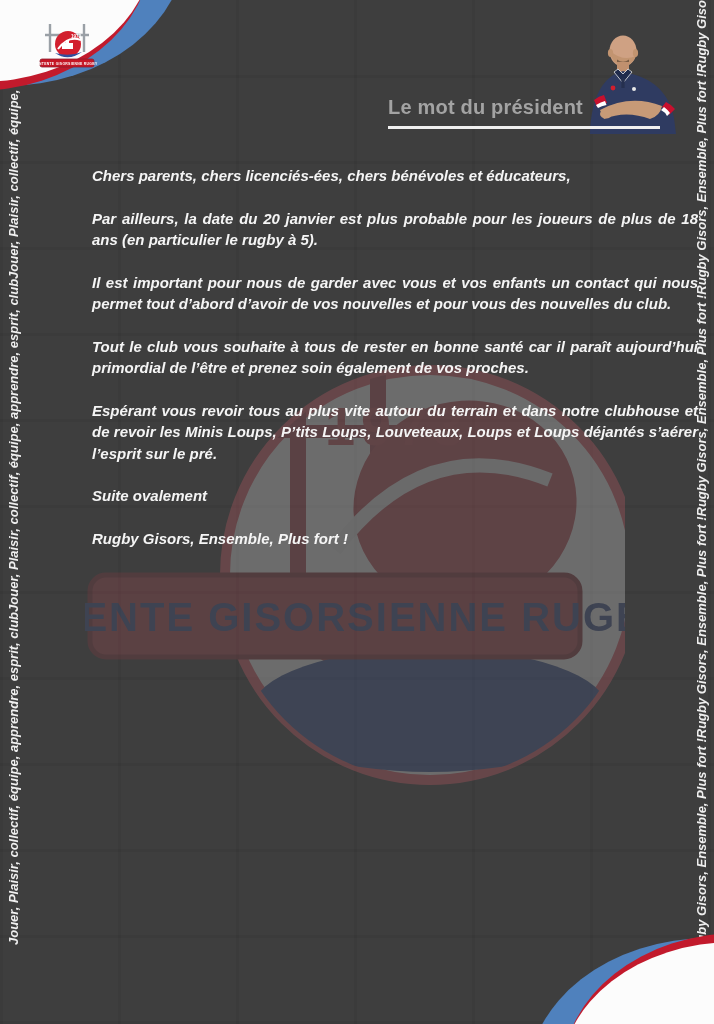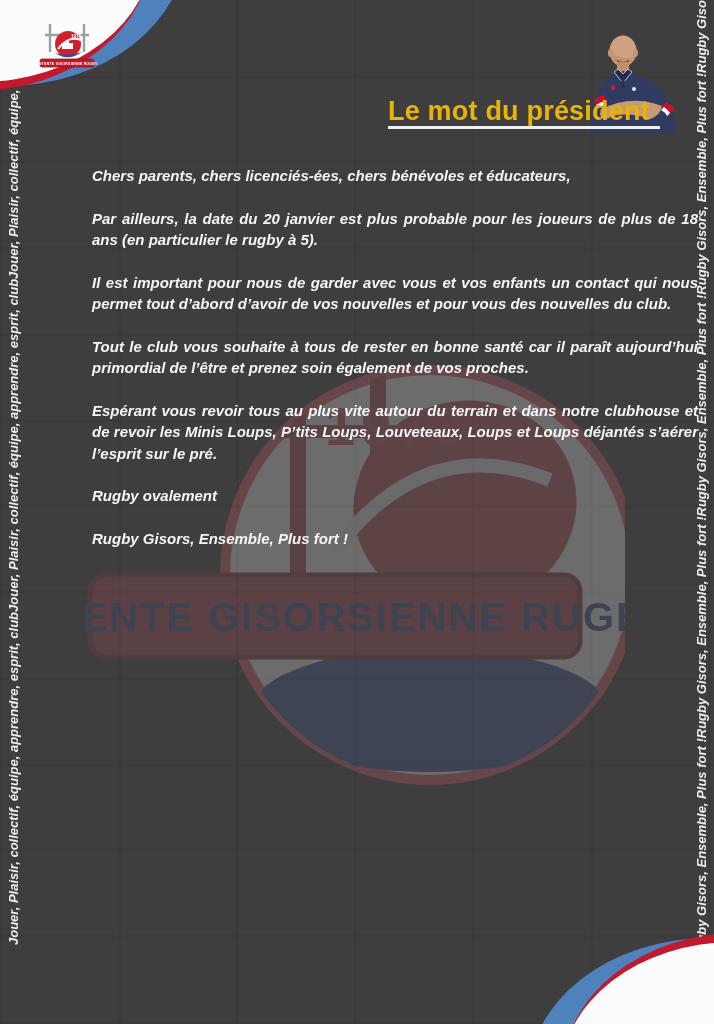--- a/index.html
+++ b/index.html
@@ -18,21 +18,21 @@
   .mini-logo{position:absolute;left:36px;top:22px;z-index:5;}
   .v-strip{
     position:absolute;display:flex;justify-content:space-between;align-items:center;
     transform:rotate(-90deg);z-index:3;height:26px;
     color:#efefef;font-weight:bold;font-style:italic;font-size:13px;white-space:nowrap;
   }
   .v-strip.left{width:850px;left:-412px;top:507px;}
   .v-strip.right{width:930px;left:236px;top:482px;}
   .header-title{
     position:absolute;left:388px;top:96px;z-index:5;
-    color:#eab308;font-size:27px;font-weight:bold;letter-spacing:0.2px;white-space:nowrap;
+    color:#a3a3a3;font-size:20px;font-weight:bold;letter-spacing:0.2px;white-space:nowrap;
   }
   .header-underline{
     position:absolute;left:388px;top:126px;width:272px;height:3px;background:#f0f0f0;z-index:6;
   }
   .president-photo{position:absolute;left:590px;top:34px;z-index:4;}
   .letter{
     position:absolute;left:55px;top:165px;width:606px;z-index:3;
     color:#f5f5f5;font-size:15px;line-height:21.5px;
     font-weight:bold;font-style:italic;text-align:justify;margin-left:37px;
   }
@@ -127,15 +127,15 @@
   <path d="M76,68 q6,3 9,7 l-6,6 q-3,-5 -7,-8 Z" fill="#c8102e"></path>
   <path d="M74,73 q4,3 6,6 l-3,3 q-2,-4 -6,-6 Z" fill="#ffffff"></path>
 </svg>
 
 <div class="letter">
   <p>Chers parents, chers licenciés-ées, chers bénévoles et éducateurs,</p>
   <p>Par ailleurs, la date du 20 janvier est plus probable pour les joueurs de plus de 18 ans (en particulier le rugby à 5).</p>
   <p>Il est important pour nous de garder avec vous et vos enfants un contact qui nous permet tout d’abord d’avoir de vos nouvelles et pour vous des nouvelles du club.</p>
   <p>Tout le club vous souhaite à tous de rester en bonne santé car il paraît aujourd’hui primordial de l’être et prenez soin également de vos proches.</p>
   <p>Espérant vous revoir tous au plus vite autour du terrain et dans notre clubhouse et de revoir les Minis Loups, P’tits Loups, Louveteaux, Loups et Loups déjantés s’aérer l’esprit sur le pré.</p>
-  <p>Rugby ovalement</p>
+  <p>Suite ovalement</p>
   <p>Rugby Gisors, Ensemble, Plus fort !</p>
 </div>
 
 </body></html>

